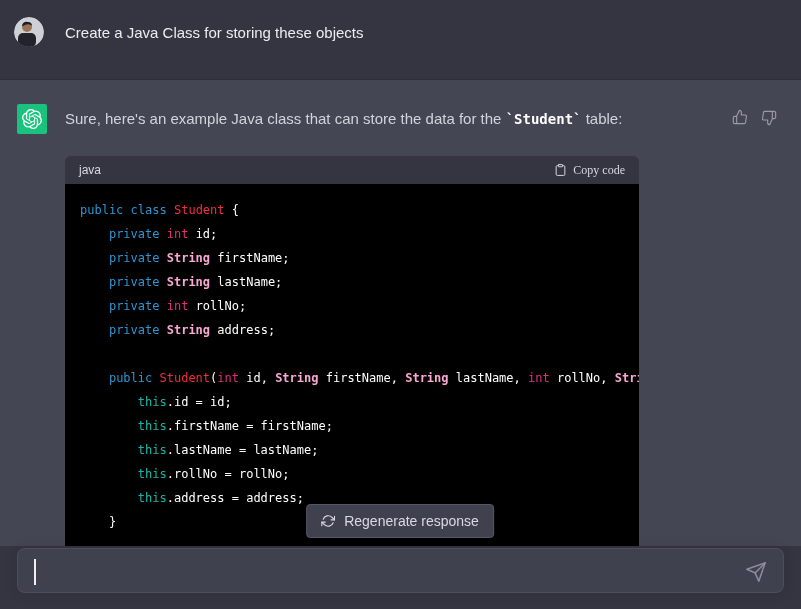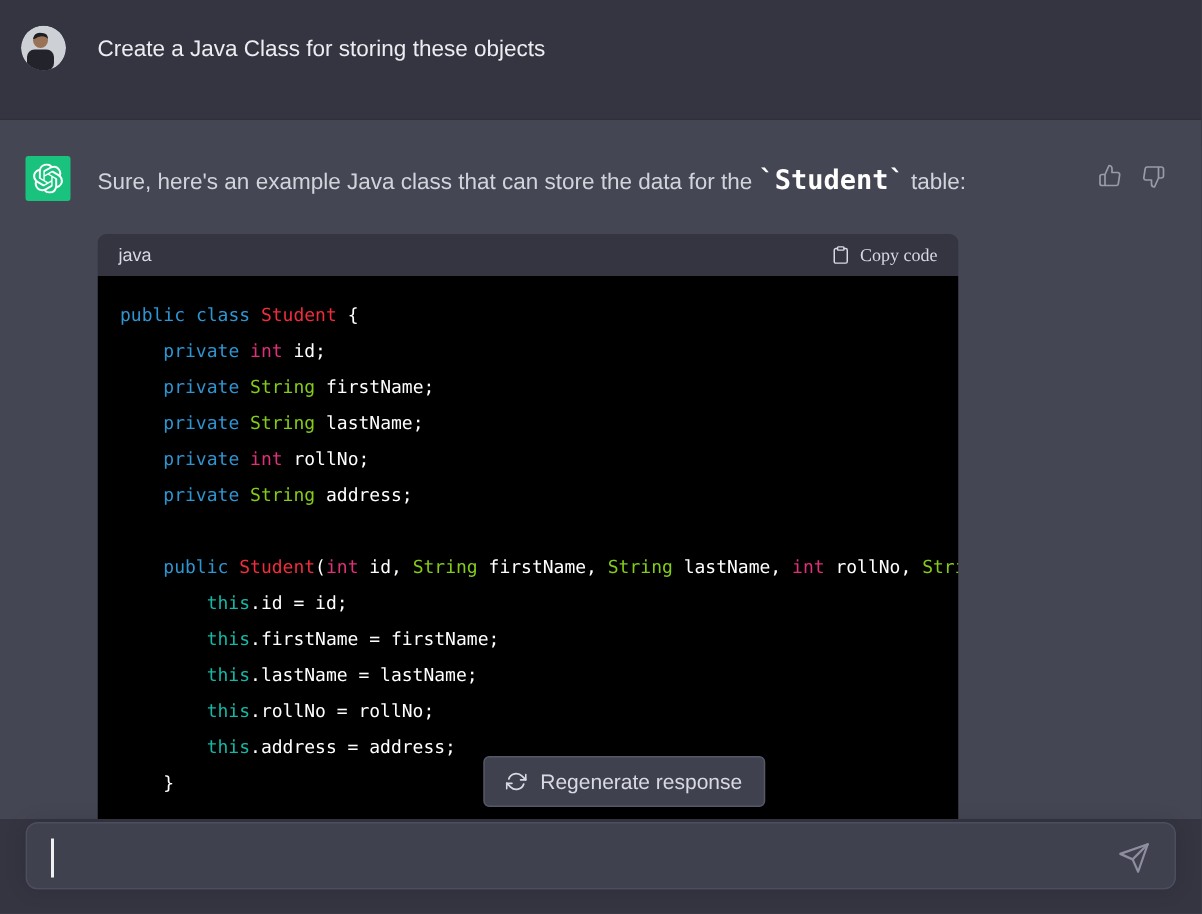--- a/index.html
+++ b/index.html
@@ -9,41 +9,41 @@
 
   
   .user-row { position:absolute; top:0; left:0; right:0; height:97px; background:#343541; }
   .avatar { position:absolute; left:14px; top:17px; width:30px; height:30px; border-radius:50%; overflow:hidden; }
   .user-row .msg-text { position:absolute; left:65px; top:24px; font-size:15px; color:#ececf1; }
 
   
   .assistant-row { position:absolute; top:79px; left:0; right:0; height:467px; background:#444654; border-top:1px solid rgba(32,33,35,.6); }
   .ai-avatar { position:absolute; left:17px; top:24px; width:30px; height:30px; border-radius:2px; background:#19c37d; display:flex; align-items:center; justify-content:center; }
   .assistant-row .msg-text { position:absolute; left:65px; top:30px; font-size:15px; color:#d1d5db; }
-  .inline-code { font-family:"DejaVu Sans Mono", monospace; font-weight:bold; font-size:18px; color:#fff; }
+  .inline-code { font-family:"DejaVu Sans Mono", monospace; font-weight:bold; font-size:14px; color:#fff; }
   .feedback { position:absolute; right:24px; top:27px; display:flex; gap:13px; color:#9b9ba6; }
   .feedback .fb-btn { cursor:pointer; background:none; border:none; color:#9b9ba6; padding:0; }
   .feedback .down { margin-top:3px; }
 
   
   .code-block { position:absolute; left:65px; top:76px; width:574px; bottom:0; border-radius:6px 6px 0 0; overflow:hidden; }
   .code-header { position:absolute; top:0; left:0; right:0; height:28px; background:#343541; display:flex; align-items:center; justify-content:space-between; padding:0 14px; }
   .lang-label { font-size:12px; color:#d9d9e3; font-family:"Liberation Sans", sans-serif; }
   .copy-btn { display:flex; align-items:center; gap:6px; background:none; border:none; color:#d9d9e3; font-size:12px; cursor:pointer; font-family:Liberation Serif, serif; }
   .code-body { position:absolute; top:28px; left:0; right:0; bottom:0; background:#000; overflow:hidden; padding:14px 15px 0 15px; }
   .code-line { font-family:"DejaVu Sans Mono", monospace; font-size:12px; line-height:24px; white-space:pre; color:#fff; }
   .c-kw  { color:#2e95d3; }
   .c-cls { color:#f22c3d; }
   .c-num { color:#df3079; }
-  .c-bi  { color:#84cc16; font-weight:normal; }
+  .c-bi  { color:#f9a8d4; font-weight:bold; }
   .c-th  { color:#14b8a6; }
   .c-pl  { color:#ffffff; }
 
   
-  .regen-btn { position:absolute; top:504px; left:416px; transform:translateX(-50%); height:34px; display:flex; align-items:center; gap:9px; padding:0 14px; background:#40414f; border:1px solid #565869; border-radius:4px; color:#d9d9e3; font-size:14px; cursor:pointer; font-family:"Liberation Sans", sans-serif; z-index:5; }
+  .regen-btn { position:absolute; top:504px; left:400px; transform:translateX(-50%); height:34px; display:flex; align-items:center; gap:9px; padding:0 14px; background:#40414f; border:1px solid #565869; border-radius:4px; color:#d9d9e3; font-size:14px; cursor:pointer; font-family:"Liberation Sans", sans-serif; z-index:5; }
 
   
   .bottom-area { position:absolute; top:546px; left:0; right:0; bottom:0; background:#343541; z-index:4; }
   .composer { position:absolute; left:17px; top:2px; width:767px; height:45px; background:#40414f; border:1px solid rgba(86,88,105,.55); border-radius:8px; box-shadow:0 0 14px rgba(0,0,0,.12); }
   .composer-input { position:absolute; left:16px; top:8px; right:48px; bottom:8px; background:transparent; border:none; outline:none; resize:none; color:#fff; font-size:15px; font-family:"Liberation Sans", sans-serif; }
   .caret { position:absolute; left:16px; top:10px; width:2px; height:26px; background:#f0f0f0; }
   .send-btn { position:absolute; right:12px; top:10px; width:26px; height:26px; background:none; border:none; color:#8e8ea0; cursor:pointer; padding:0; }
 
   svg { display:block; }
 </style>

